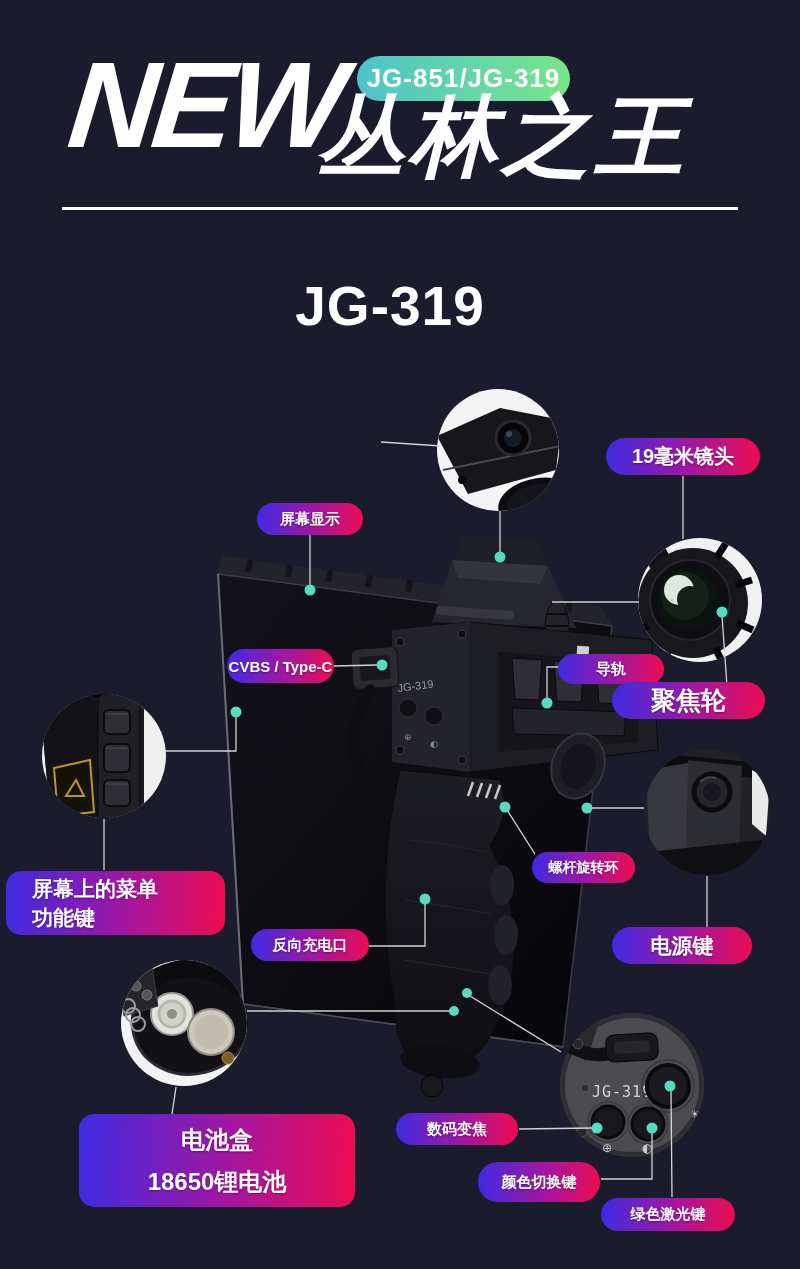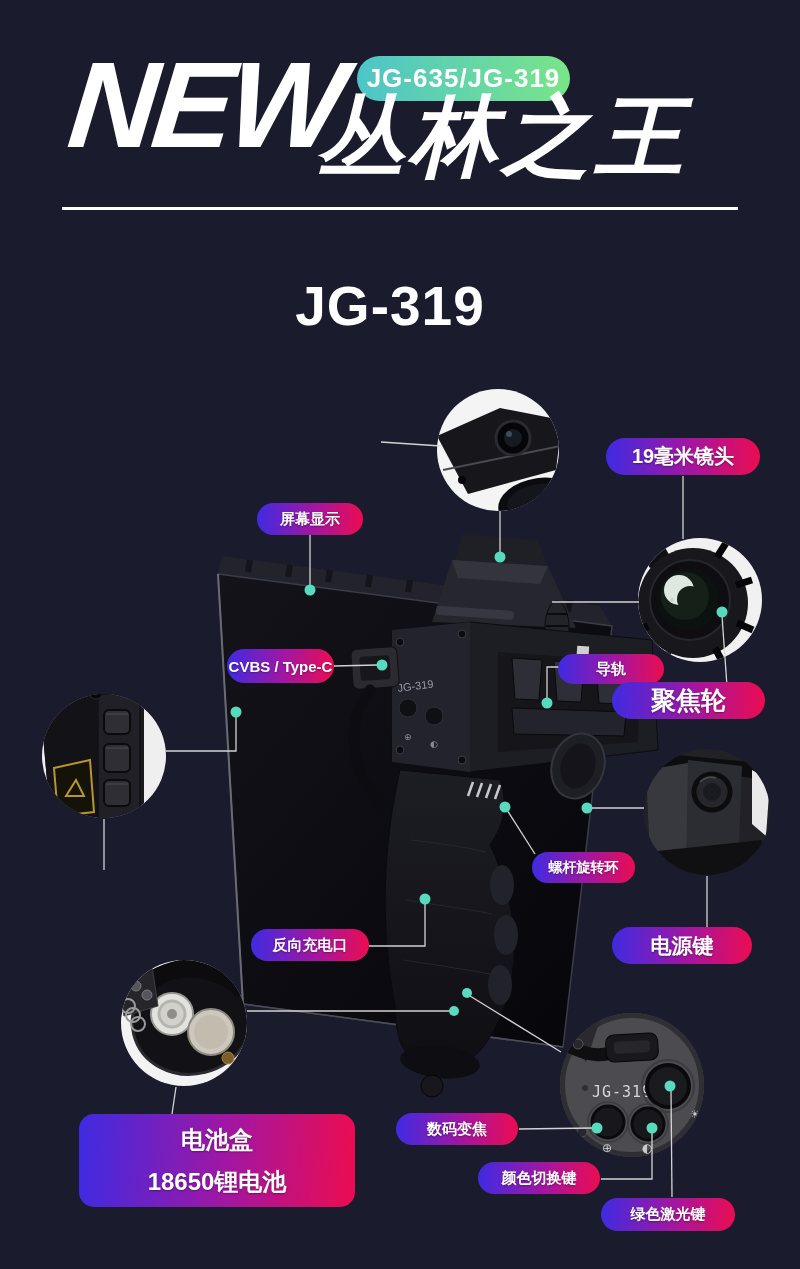--- a/index.html
+++ b/index.html
@@ -46,31 +46,31 @@
   .p-focus{left:612px;top:682px;width:153px;height:37px;font-size:25px;font-family:Liberation Mono, monospace;}
   .p-menu{left:6px;top:871px;width:193px;height:64px;font-size:21px;
           flex-direction:column;align-items:flex-start;justify-content:center;
           padding-left:26px;line-height:1.4;}
   .p-screw{left:532px;top:852px;width:103px;height:31px;font-size:14px;text-align:center;}
   .p-power{left:612px;top:927px;width:140px;height:37px;font-size:21px;}
   .p-reverse{left:251px;top:929px;width:118px;height:32px;font-size:15px;}
   .p-battery{left:35px;top:1114px;width:276px;height:93px;font-size:24px;
              flex-direction:column;justify-content:center;gap:10px;margin-left:44px;}
   .p-dzoom{left:396px;top:1113px;width:122px;height:32px;font-size:15px;}
-  .p-colorsw{left:478px;top:1162px;width:122px;height:32px;font-size:15px;}
+  .p-colorsw{left:478px;top:1162px;width:122px;height:40px;font-size:15px;}
   .p-glkey{left:601px;top:1198px;width:134px;height:33px;font-size:15px;}
   svg.scene{position:absolute;left:0;top:0;}
 </style>
 </head>
 <body>
 
 <div class="stage">
 
   <div class="abs new-word">NEW</div>
-  <div class="abs badge">JG-635/JG-319</div>
+  <div class="abs badge">JG-851/JG-319</div>
   <div class="abs jungle-title">丛林之王</div>
   <div class="abs divider"></div>
   <div class="abs model-title">JG-319</div>
 
   <svg class="scene" width="800" height="1269" viewBox="0 0 800 1269">
     <defs>
       <linearGradient id="screenGrad" x1="0" y1="0" x2="1" y2="1">
         <stop offset="0" stop-color="#131319"></stop>
           <stop offset="1" stop-color="#05050a"></stop>
       </linearGradient>
@@ -342,20 +342,24 @@
       <circle cx="652" cy="1128" r="5.5"></circle>
       <circle cx="670" cy="1086" r="5.5"></circle>
     </g>
   </svg>
 
   <div class="pill p-lens">19毫米镜头</div>
   <div class="pill p-screen">屏幕显示</div>
   <div class="pill p-cvbs">CVBS / Type-C</div>
   <div class="pill p-rail">导轨</div>
   <div class="pill p-focus">聚焦轮</div>
+  <div class="pill box p-menu">
+    <span>屏幕上的菜单</span>
+    <span>功能键</span>
+  </div>
   <div class="pill p-screw">螺杆旋转环</div>
   <div class="pill p-power">电源键</div>
   <div class="pill p-reverse">反向充电口</div>
   <div class="pill box p-battery">
     <span>电池盒</span>
     <span>18650锂电池</span>
   </div>
   <div class="pill p-dzoom">数码变焦</div>
   <div class="pill p-colorsw">颜色切换键</div>
   <div class="pill p-glkey">绿色激光键</div>

